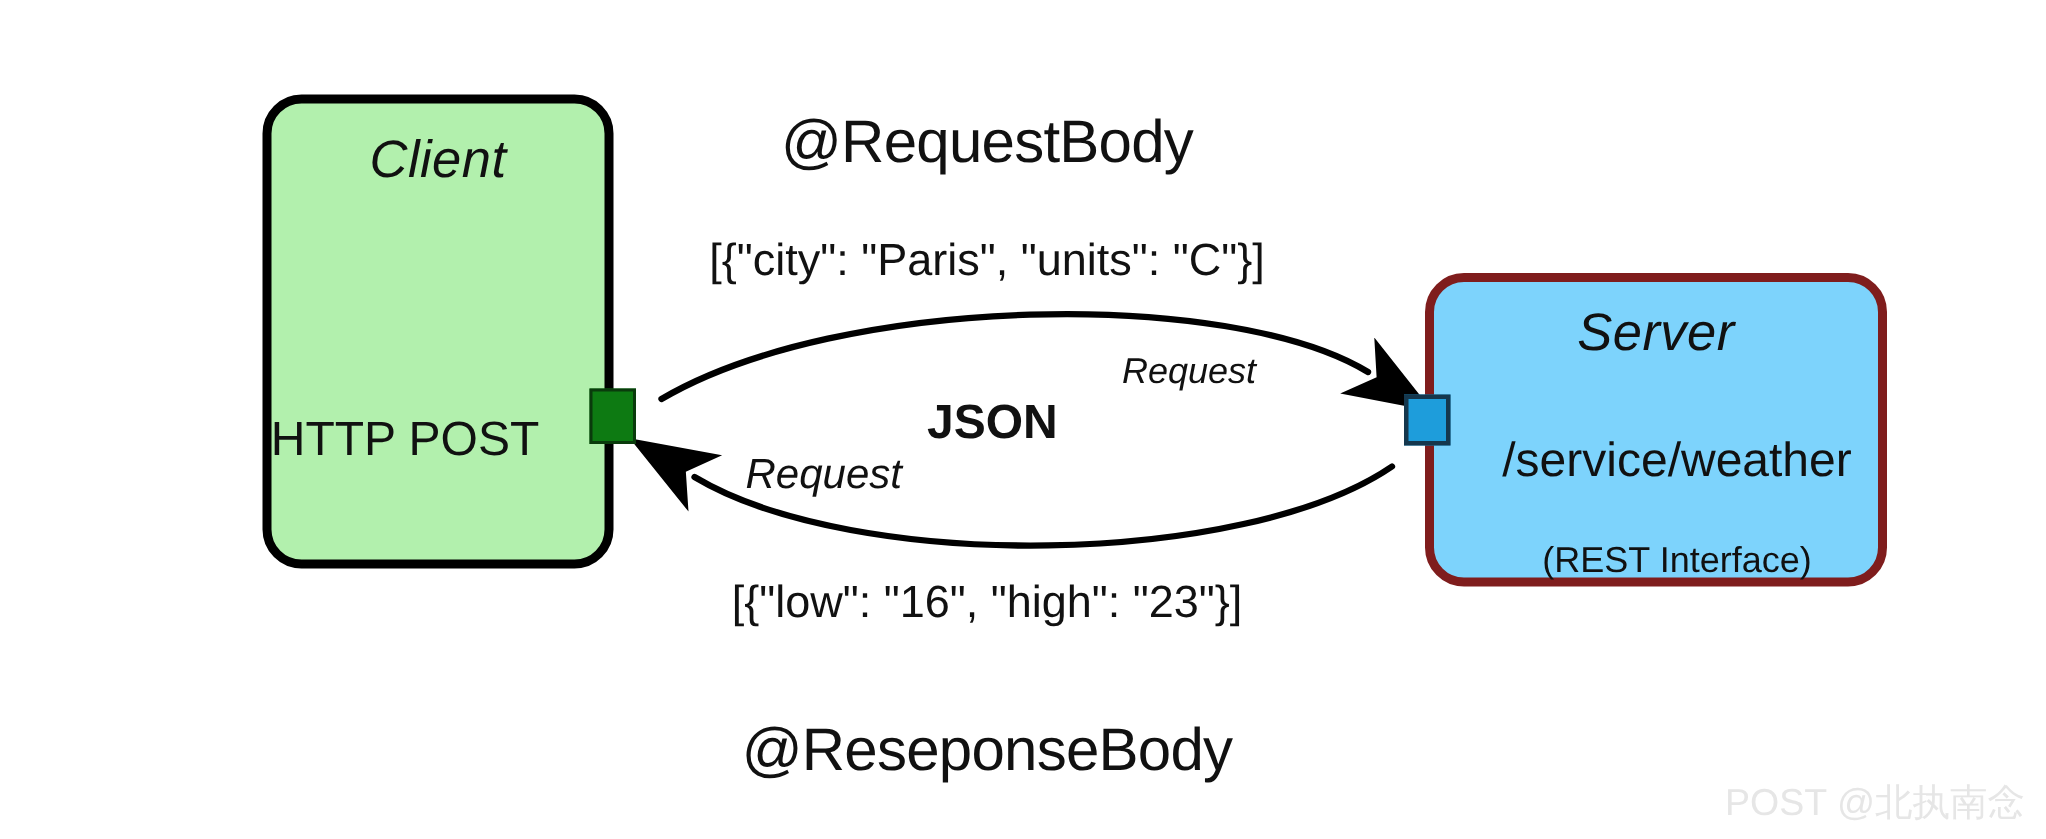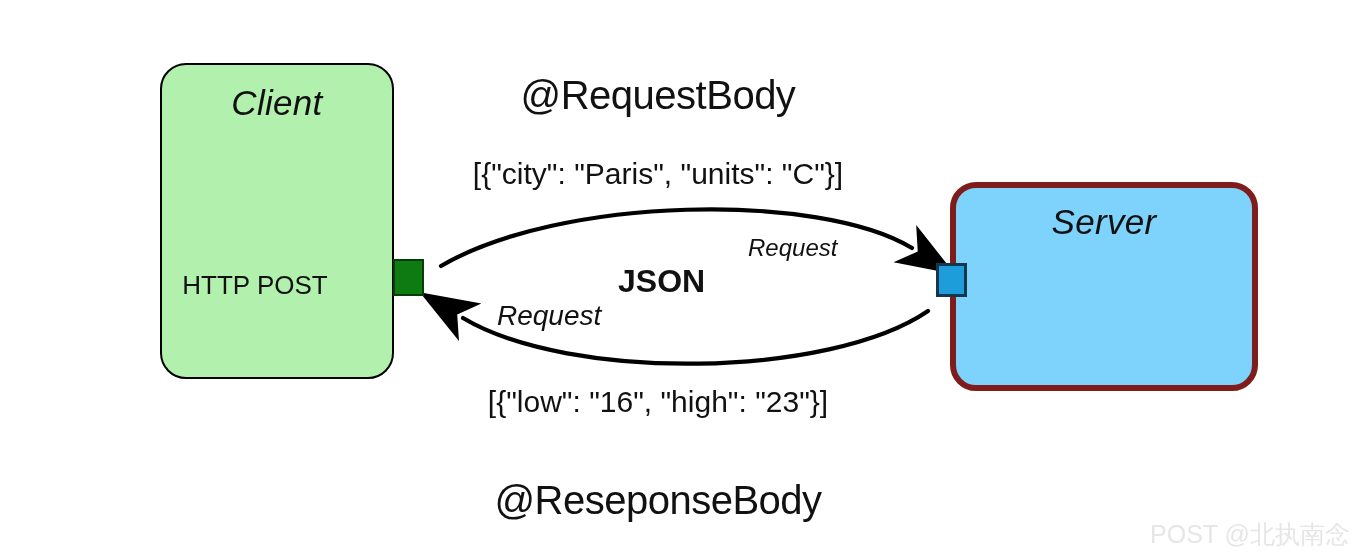--- a/index.html
+++ b/index.html
@@ -22,26 +22,26 @@
     width: 1364px;
     height: 559px;
   }
 
   .node {
     position: absolute;
     box-sizing: border-box;
     border-radius: 26px;
   }
   .node-client {
-    left: 160px;
+    left: 175px;
     top: 63px;
     width: 234px;
     height: 316px;
     background: #b2f0ad;
-    border: 2px solid #000000;
+    border: 6px solid #000000;
   }
   .node-server {
     left: 950px;
     top: 182px;
     width: 308px;
     height: 209px;
     background: #7dd3fc;
     border: 6px solid #7f1d1d;
   }
 
@@ -57,21 +57,21 @@
     color: #111111;
   }
   .node-client .node-title { top: 18px; }
   .node-server .node-title { top: 14px; }
 
   .node-line {
     position: absolute;
     left: 0;
     width: 100%;
     text-align: center;
-    font-size: 26px;
+    font-size: 32px;
     color: #111111;
     white-space: nowrap;
   }
   .client-method { top: 205px; left: -22px; }
   .server-path   { top: 100px; left: 14px; }
   .server-rest   { top: 172px; left: 14px; font-size: 24px; }
 
   .port {
     position: absolute;
     box-sizing: border-box;
@@ -173,20 +173,22 @@
 </svg>
 
 <div class="node node-client">
   <div class="node-title">Client</div>
   <div class="node-line client-method">HTTP POST</div>
 </div>
 <div class="port port-client"></div>
 
 <div class="node node-server">
   <div class="node-title">Server</div>
+  <div class="node-line server-path">/service/weather</div>
+  <div class="node-line server-rest">(REST Interface)</div>
 </div>
 <div class="port port-server"></div>
 
 <div class="floating lbl-requestbody">@RequestBody</div>
 
 <div class="floating lbl-reqpayload">[{"city": "Paris", "units": "C"}]</div>
 
 <div class="floating lbl-request">Request</div>
 
 <div class="floating lbl-json">JSON</div>

